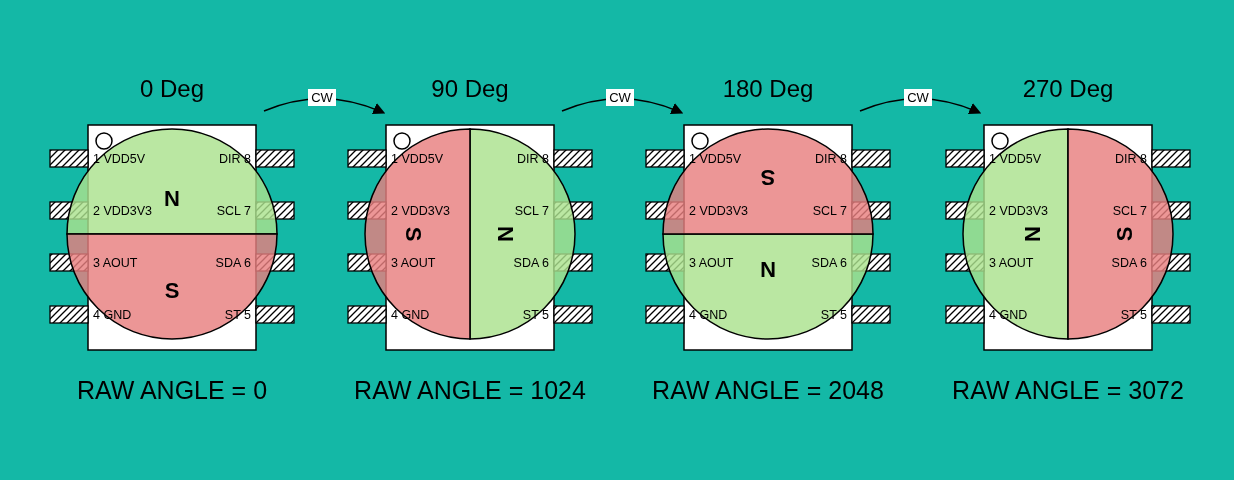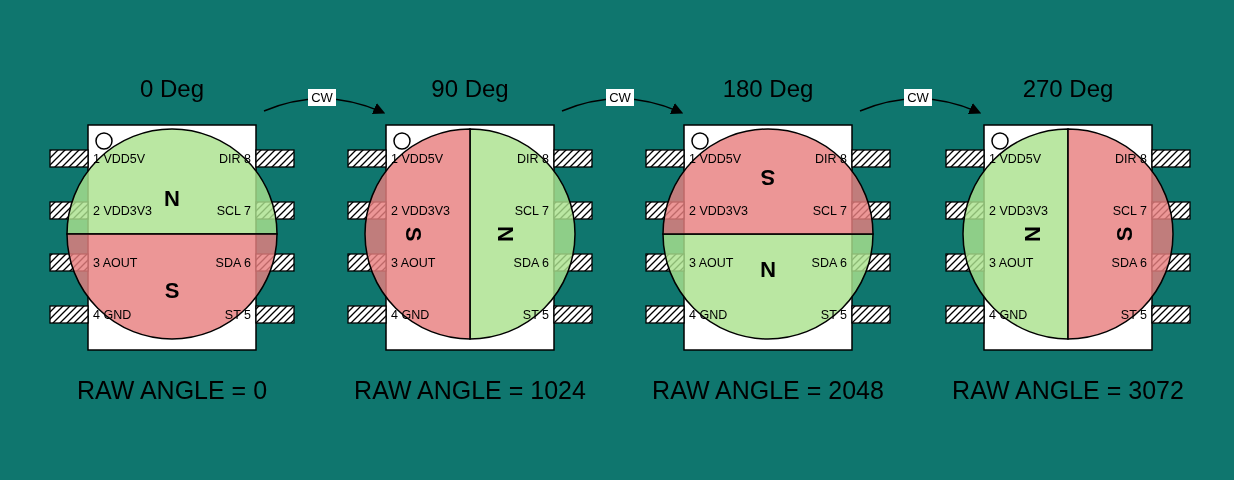--- a/index.html
+++ b/index.html
@@ -1,21 +1,21 @@
 <!DOCTYPE html>
 <html style="--north-pole: #abe28e; --south-pole: #e87f7f;"><head>
 <meta charset="utf-8">
 <style>
   html, body { margin: 0; padding: 0; background: #ffffff; }
   body { font-family: "Liberation Sans", sans-serif; }
   .figure-wrap {
     position: relative;
     width: 1234px;
     height: 480px;
-    background: #0f766e;
+    background: #14b8a6;
     overflow: hidden;
   }
   svg text { fill: #000000; font-family: "Liberation Sans", sans-serif; }
   .title      { font-size: 24px; font-weight: 500; }
   .raw        { font-size: 25px; font-weight: 500; }
   .pin-label  { font-size: 12.5px; }
   .pole       { font-size: 22px; font-weight: 600; }
   .cw         { font-size: 13px; }
   .pkg  { fill: #ffffff; stroke: #000000; stroke-width: 1.5; }
   .pin  { fill: url(#hatch); stroke: #000000; stroke-width: 1.3; }

